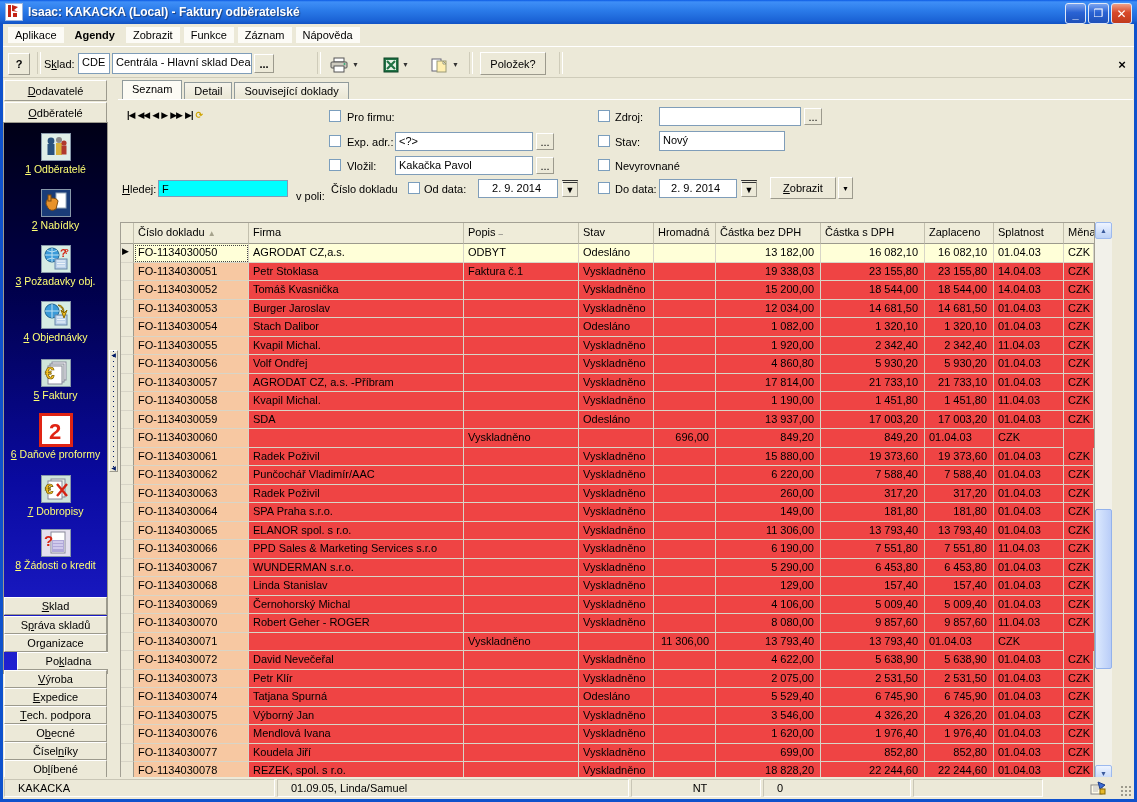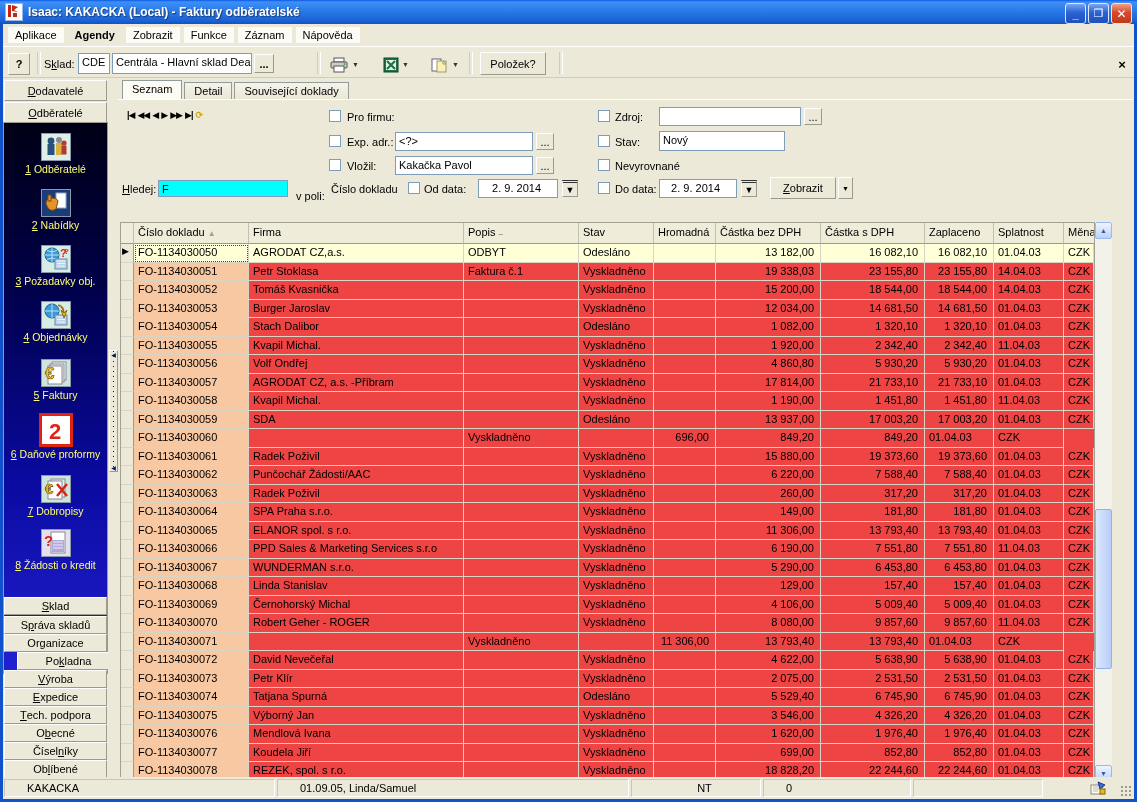--- a/index.html
+++ b/index.html
@@ -94,21 +94,21 @@
   .vscroll{position:absolute;left:975px;top:0;width:17px;height:560px;background:#f2f1ea;}
   .hscroll{position:absolute;left:0;top:560px;width:992px;height:17px;background:#f2f1ea;}
   .sb-btn{position:absolute;width:17px;height:17px;border:1px solid #9cb9ee;border-radius:2px;box-sizing:border-box;
           background:linear-gradient(180deg,#eef4ff,#bdd2f7);display:flex;align-items:center;justify-content:center;
           font-size:7px;color:#3a5a9c;}
   .sb-thumb{position:absolute;border:1px solid #93b2ec;border-radius:2px;box-sizing:border-box;
             background:linear-gradient(90deg,#dce9fd,#b9cdf8);}
   .hthumb{background:linear-gradient(180deg,#dce9fd,#b9cdf8);}
   
   .statusbar{position:absolute;left:3px;top:777px;width:1131px;height:22px;background:#ece9d8;display:flex;}
-  .sb-cell{border:1px solid;border-color:#c9c6b6 #fff #fff #c9c6b6;margin:2px 1px;padding:2px 5px 0 22px;
+  .sb-cell{border:1px solid;border-color:#c9c6b6 #fff #fff #c9c6b6;margin:2px 1px;padding:2px 5px 0 13px;
            box-sizing:border-box;white-space:nowrap;overflow:hidden;}
   .grip{position:absolute;right:1px;bottom:1px;width:13px;height:13px;
         background-image:radial-gradient(circle at 2px 2px,#9c9a8d 1.2px,transparent 1.5px);
         background-size:4px 4px;}
   u{text-decoration:underline;}
 </style>
 </head>
 <body>
 
 <div class="window">
@@ -513,21 +513,21 @@
                 <div class="tc"></div>
                 <div class="tc num">15 880,00</div>
                 <div class="tc num">19 373,60</div>
                 <div class="tc num">19 373,60</div>
                 <div class="tc">01.04.03</div>
                 <div class="tc">CZK</div>
               </div>
               <div class="trow">
                 <div class="tc c-sel"></div>
                 <div class="tc cislo">FO-1134030062</div>
-                <div class="tc">Punčochář Žádosti/AAC</div>
+                <div class="tc">Punčochář Vladimír/AAC</div>
                 <div class="tc"></div>
                 <div class="tc">Vyskladněno</div>
                 <div class="tc"></div>
                 <div class="tc num">6 220,00</div>
                 <div class="tc num">7 588,40</div>
                 <div class="tc num">7 588,40</div>
                 <div class="tc">01.04.03</div>
                 <div class="tc">CZK</div>
               </div>
               <div class="trow">

